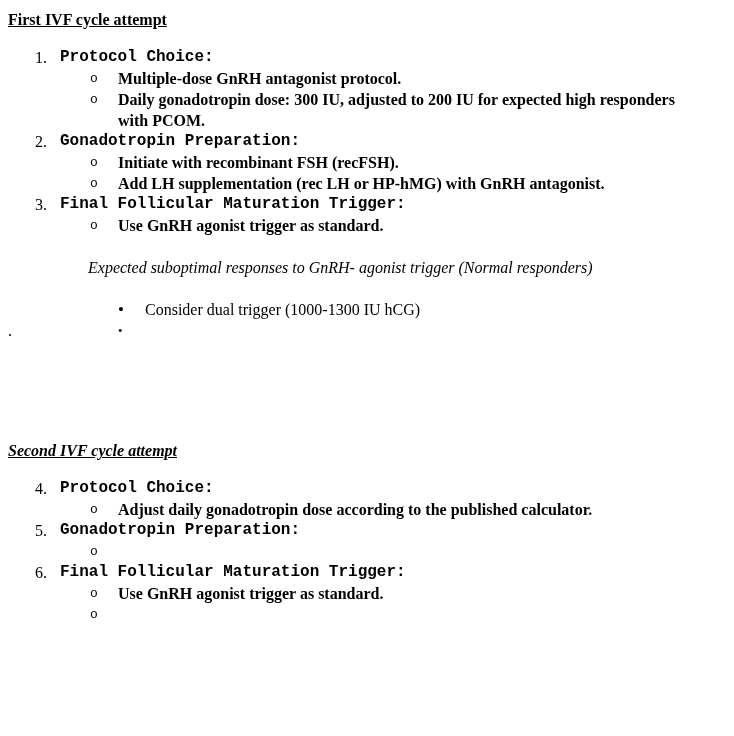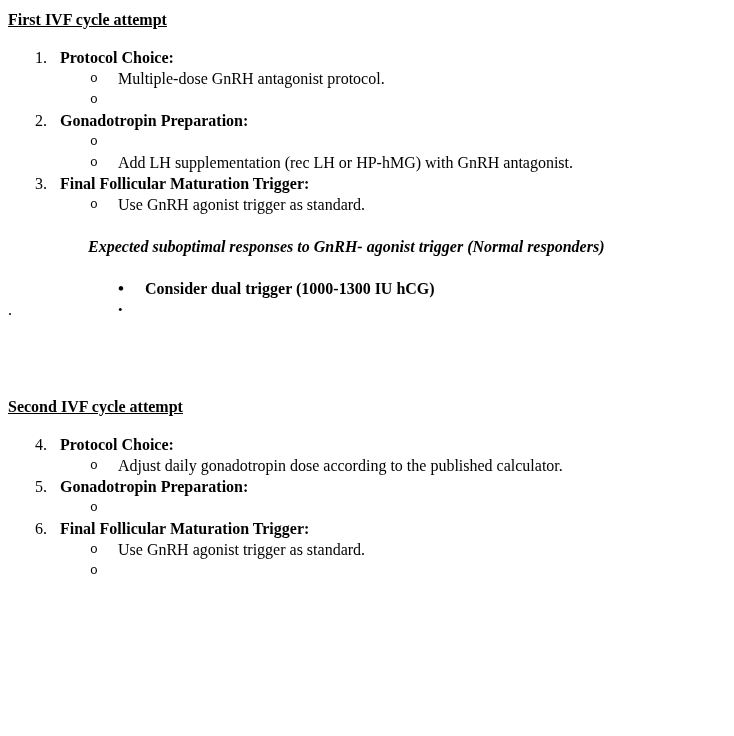--- a/index.html
+++ b/index.html
@@ -17,59 +17,61 @@
     font-family: "Liberation Serif", serif;
     font-size: 16px;
     line-height: 21px;
     overflow: hidden;
   }
   .heading {
     font-weight: bold;
     text-decoration: underline;
   }
   .heading.second {
-    margin-top: 76px;
+    margin-top: 99px;
+    font-style: italic;
   }
   .item-head {
     display: flex;
     margin-top: 0;
   }
   .first-item {
     margin-top: 17px;
   }
   .num {
     display: inline-block;
     margin-left: 27px;
     width: 25px;
     flex: 0 0 25px;
   }
   .label {
     font-weight: bold;
+    font-family: Liberation Mono, monospace;
   }
   .sub {
     display: flex;
   }
   .marker-o {
     display: inline-block;
     margin-left: 82px;
     width: 28px;
     flex: 0 0 28px;
     font-family: "Liberation Mono", monospace;
     font-size: 13px;
   }
   .sub-text {
     flex: 1;
+    font-weight: bold;
   }
   .italic-line {
     margin-left: 80px;
     font-style: italic;
   }
   .gap-1 {
     margin-top: 21px;
-    font-weight: bold;
   }
   .disc-row {
     display: flex;
     position: relative;
   }
   .marker-disc {
     display: inline-block;
     margin-left: 110px;
     width: 27px;
     flex: 0 0 27px;
@@ -99,28 +101,30 @@
   <div class="item-head first-item">
     <span class="num">1.</span>
     <span class="label">Protocol Choice:</span>
   </div>
   <div class="sub">
     <span class="marker-o">o</span>
     <span class="sub-text">Multiple-dose GnRH antagonist protocol.</span>
   </div>
   <div class="sub">
     <span class="marker-o">o</span>
+    <span class="sub-text">Daily gonadotropin dose: 300 IU, adjusted to 200 IU for expected high responders with PCOM.</span>
   </div>
 
   <div class="item-head">
     <span class="num">2.</span>
     <span class="label">Gonadotropin Preparation:</span>
   </div>
   <div class="sub">
     <span class="marker-o">o</span>
+    <span class="sub-text">Initiate with recombinant FSH (recFSH).</span>
   </div>
   <div class="sub">
     <span class="marker-o">o</span>
     <span class="sub-text">Add LH supplementation (rec LH or HP-hMG) with GnRH antagonist.</span>
   </div>
 
   <div class="item-head">
     <span class="num">3.</span>
     <span class="label">Final Follicular Maturation Trigger:</span>
   </div>

